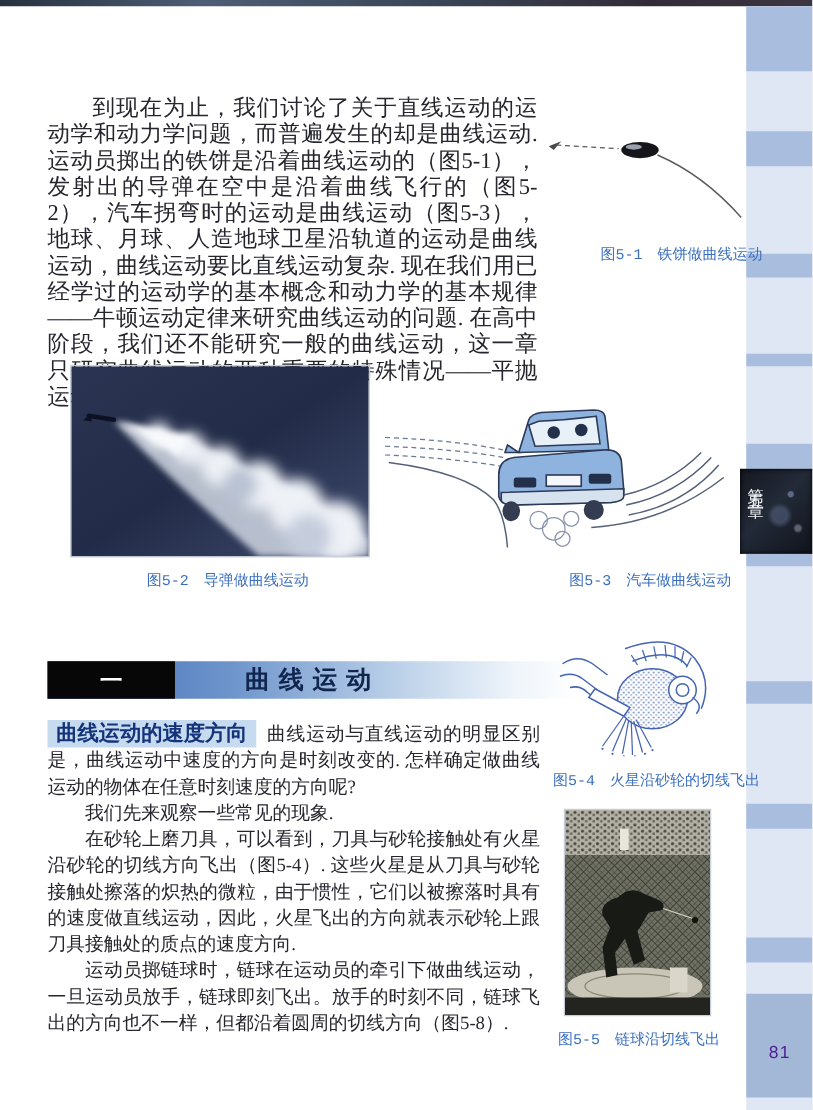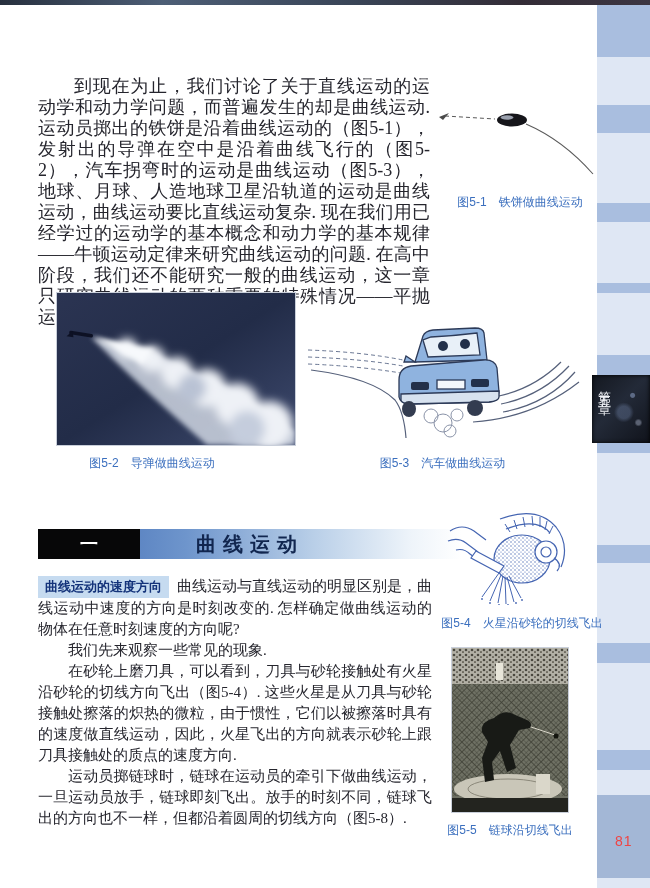--- a/index.html
+++ b/index.html
@@ -23,47 +23,47 @@
     background:
       radial-gradient(circle at 70% 30%, rgba(150,170,210,.5) 0 2px, transparent 3px),
       radial-gradient(circle at 80% 70%, rgba(190,200,225,.4) 0 2px, transparent 4px),
       radial-gradient(circle at 55% 55%, rgba(120,140,180,.35) 0 6px, transparent 10px),
       linear-gradient(135deg,#141820 0%,#232a38 45%,#10131b 100%);
     box-shadow:inset 0 0 4px #000; }
   .chapter-tab .vtext { position:absolute; left:3px; top:5px;
     writing-mode:vertical-rl; color:#f2f4f8; font-size:13px; letter-spacing:6px;
     font-family:"Liberation Sans","DejaVu Sans",sans-serif; }
 
-  .page-num { position:absolute; left:615px; top:833px; font-size:14px; color:#ef4444;
+  .page-num { position:absolute; left:615px; top:833px; font-size:14px; color:#4c1d95;
     font-family:"Liberation Sans","DejaVu Sans",sans-serif; letter-spacing:1px; }
 
   
   .para { position:absolute; font-size:18px; line-height:21px; text-align:justify;
     word-break:break-all; }
   .indent { text-indent:2em; }
   .col { position:absolute; left:38px; width:394px; }
   .flowcol p { margin:0; font-size:15px; line-height:21px; text-align:justify; word-break:break-all; }
   .flowcol p.ind { text-indent:2em; }
 
   
   .fig { position:absolute; text-align:center; }
   .caption { color:#3b6fbe; font-size:12px; white-space:nowrap; margin-top:6px;
-    font-family:Liberation Sans, sans-serif; }
+    font-family:Liberation Mono, monospace;text-align:right; }
   .photo-frame { display:inline-block; line-height:0; box-shadow:0 0 0 1px #c9cfda; }
 
   
   .sec-header { position:absolute; left:38px; top:529px; width:424px; height:30px;
     background:linear-gradient(90deg,#3c68b2 0%,#6e95cc 35%,#b9cfe8 65%,#eef4fa 88%,#ffffff 100%); }
   .sec-num { position:absolute; left:0; top:0; width:102px; height:30px; background:#070708;
     color:#ffffff; font-size:18px; font-weight:bold; text-align:center; line-height:30px; }
   .sec-title { position:absolute; left:158px; top:4px; color:#11264f; font-size:20px;
     font-weight:bold; letter-spacing:7px; line-height:22px; }
 
   .sub-label { display:inline-block; background:#c6dbf0; color:#14337a; font-weight:bold;
-    font-size:13px; padding:1px 7px 2px 7px; margin-right:8px; line-height:19px; }
+    font-size:17px; padding:1px 7px 2px 7px; margin-right:8px; line-height:19px; }
 </style>
 </head>
 <body>
 
 <div class="page">
 
   <div class="topbar"></div>
 
   <div class="side-strip">
     <div class="band" style="top:0;height:52px;"></div>

